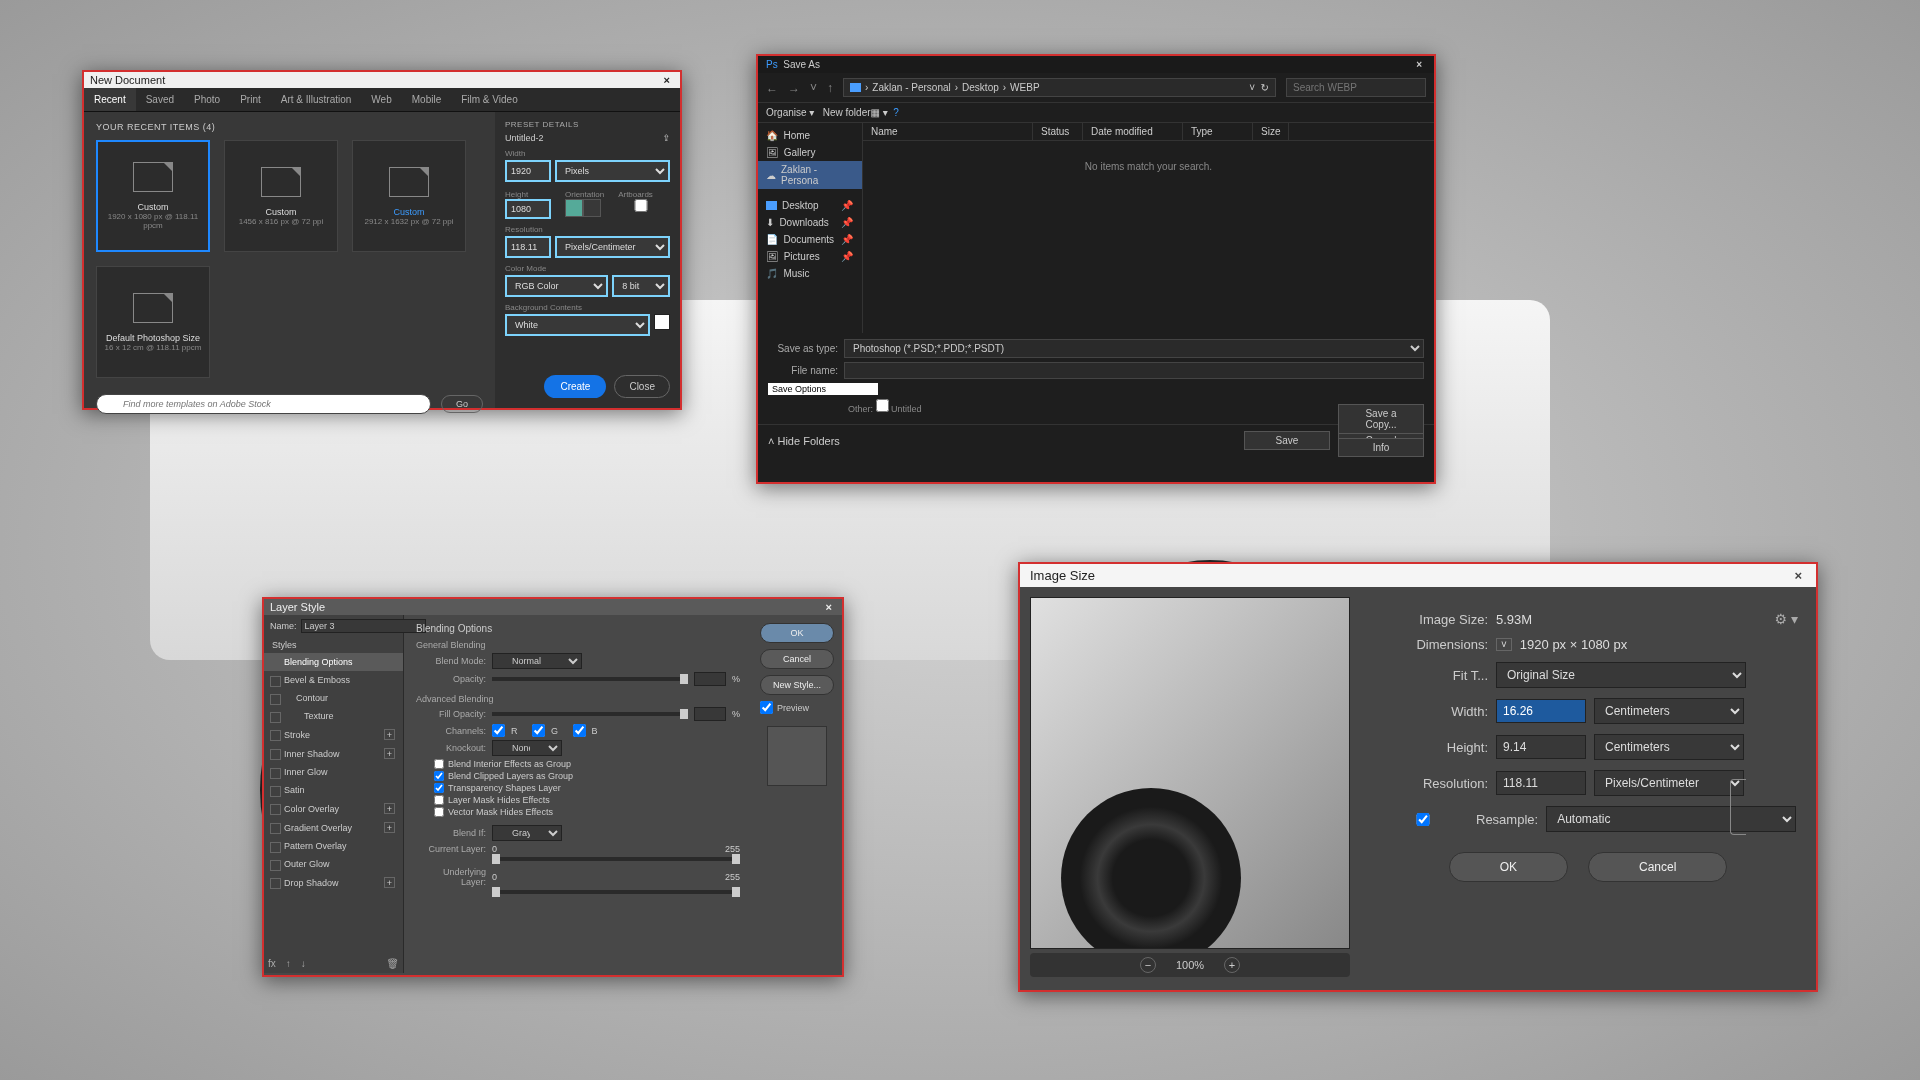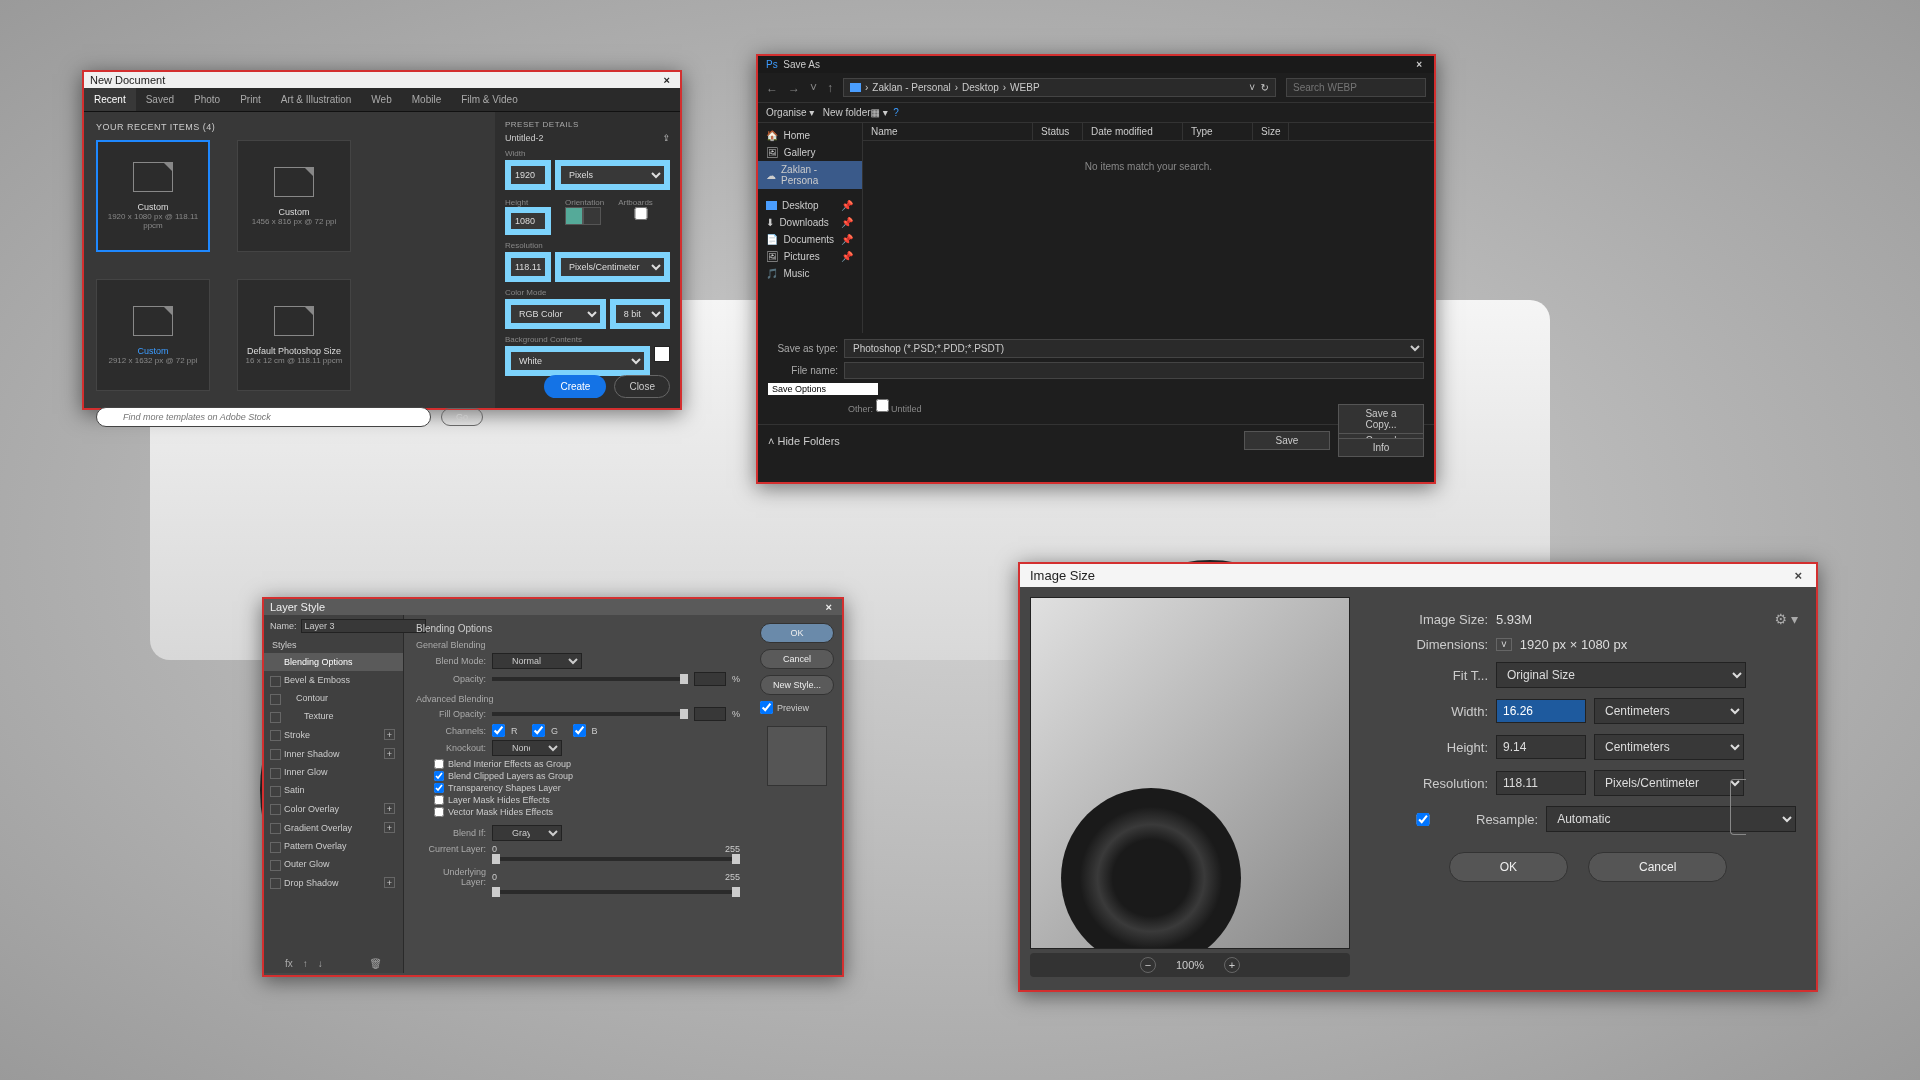--- a/index.html
+++ b/index.html
@@ -16,34 +16,34 @@
 
 
 #newdoc{left:82px;top:70px;width:600px;height:340px}
 #newdoc .tabs{display:flex;background:#2a2a2a;border-bottom:1px solid #111}
 #newdoc .tab{padding:6px 10px;font-size:10px;color:#aaa;cursor:pointer}
 #newdoc .tab.active{background:#383838;color:#fff}
 #newdoc .body{display:flex;height:calc(100% - 40px)}
 #newdoc .left{flex:1;padding:10px 12px}
 #newdoc .right{width:185px;background:#2e2e2e;padding:8px 10px;font-size:9px}
 .recent-label{font-size:9px;letter-spacing:.5px;color:#ccc;margin-bottom:8px}
-.thumbs{display:flex;gap:27px;flex-wrap:wrap}
+.thumbs{display:flex;gap:14px;flex-wrap:wrap}
 .thumb{width:114px;height:112px;background:#2c2c2c;border:1px solid #444;display:flex;flex-direction:column;align-items:center;justify-content:center;cursor:pointer;padding:6px}
 .thumb.selected{border:2px solid #1e88ff}
 .thumb .ticon{width:40px;height:30px;border:1px solid #888;position:relative;margin-bottom:10px}
 .thumb .ticon::before{content:'';position:absolute;right:-1px;top:-1px;border:5px solid transparent;border-top-color:#888;border-right-color:#888}
 .thumb-title{font-size:9px;color:#ddd}
 .thumb-sub{font-size:8px;color:#888;text-align:center}
 .thumb.preset .thumb-title{color:#3c9cff}
 .search-stock{margin-top:16px;display:flex;gap:10px;align-items:center}
 .search-stock input{flex:1;background:#ffffff;border:1px solid #444;border-radius:14px;padding:4px 10px 4px 26px;color:#888;font-size:9px;font-style:italic}
 .go-btn{border:1px solid #666;background:transparent;color:#ccc;border-radius:12px;padding:3px 14px;font-size:9px}
 #newdoc .right label{display:block;color:#888;font-size:8px;margin-top:6px}
 #newdoc .right .row{display:flex;gap:4px;margin-top:2px}
-#newdoc .right input,#newdoc .right select{background:#383838;border:6px solid #7dd3fc;color:#ddd;font-size:9px;padding:3px 4px}
+#newdoc .right input,#newdoc .right select{background:#383838;border:2px solid #7dd3fc;color:#ddd;font-size:9px;padding:3px 4px}
 #newdoc .right input{width:46px}
 #newdoc .right select{flex:1}
 .preset-name{display:flex;justify-content:space-between;align-items:center;margin-top:4px}
 .orient-btn{width:18px;height:18px;border:1px solid #555;background:#383838;display:inline-block;cursor:pointer}
 .orient-btn.active{background:#5a9}
 .footer-btns{position:absolute;right:10px;bottom:10px;display:flex;gap:8px}
 .btn-primary{background:#1473e6;color:#fff;border:none;border-radius:14px;padding:5px 16px;font-size:10px;cursor:pointer}
 .btn-secondary{background:transparent;border:1px solid #666;color:#ccc;border-radius:14px;padding:5px 14px;font-size:10px;cursor:pointer}
 
 
@@ -79,21 +79,21 @@
 .ls-body{display:flex;height:calc(100% - 18px)}
 .ls-left{width:140px;background:#404040;border-right:1px solid #2a2a2a;display:flex;flex-direction:column}
 .ls-name{display:flex;align-items:center;gap:4px;padding:4px 6px;font-size:9px}
 .ls-name input{flex:1;background:#383838;border:1px solid #222;color:#ccc;padding:1px 3px;font-size:9px}
 .ls-styles-hdr{font-size:9px;color:#ccc;padding:3px 8px}
 .ls-item{font-size:9px;color:#ccc;padding:4px 8px 4px 20px;cursor:pointer;display:flex;justify-content:space-between;align-items:center;position:relative}
 .ls-item::before{content:'';position:absolute;left:6px;top:5px;width:9px;height:9px;border:1px solid #666}
 .ls-item.nobox::before{display:none}
 .ls-item.active{background:#5a5a5a;color:#fff}
 .ls-item .plus{border:1px solid #666;width:11px;height:11px;display:flex;align-items:center;justify-content:center;font-size:9px}
-.ls-fx{margin-top:auto;padding:4px 21px;display:flex;gap:10px;font-size:10px;color:#aaa}
+.ls-fx{margin-top:auto;padding:4px 4px;display:flex;gap:10px;font-size:10px;color:#aaa}
 .ls-mid{flex:1;padding:8px 12px;font-size:9px;color:#ccc}
 .ls-section{font-size:10px;margin-bottom:6px}
 .ls-row{display:flex;align-items:center;gap:6px;margin:3px 0}
 .ls-row label{width:70px;text-align:right;color:#aaa;font-size:9px}
 .ls-row select,.ls-row input[type=text]{background:#383838;border:1px solid #222;color:#ccc;font-size:9px;padding:1px 15px}
 .ls-slider{flex:1;height:4px;background:#2a2a2a;position:relative}
 .ls-slider .knob{position:absolute;top:-3px;width:8px;height:10px;background:#ccc}
 .ls-chk{display:flex;align-items:center;gap:4px;font-size:9px;color:#ccc;margin:2px 0 2px 18px}
 .ls-chk input{width:10px;height:10px}
 .ls-right{width:90px;padding:8px;display:flex;flex-direction:column;gap:6px}

